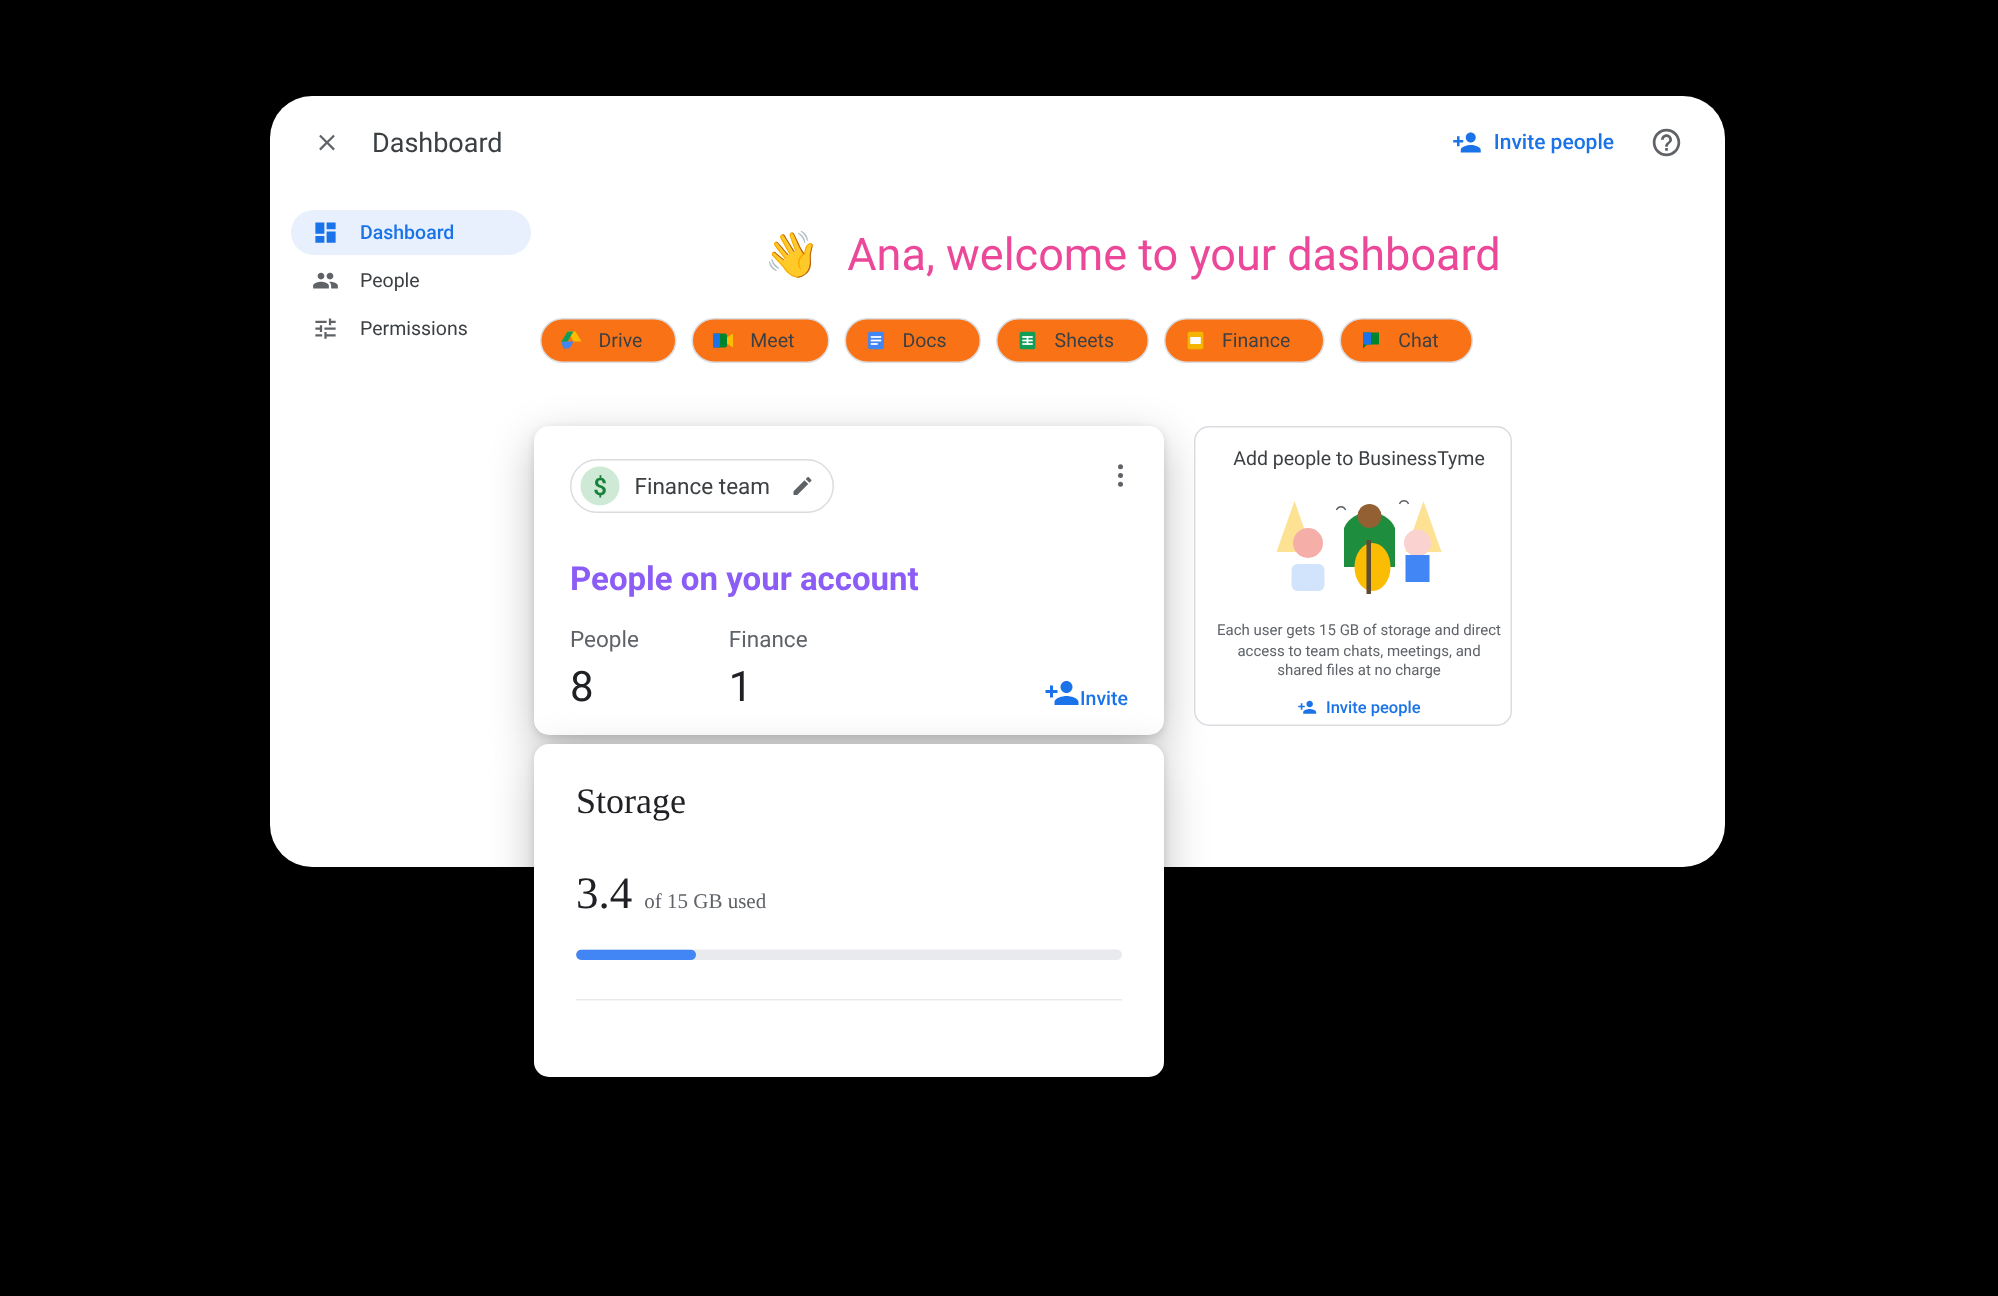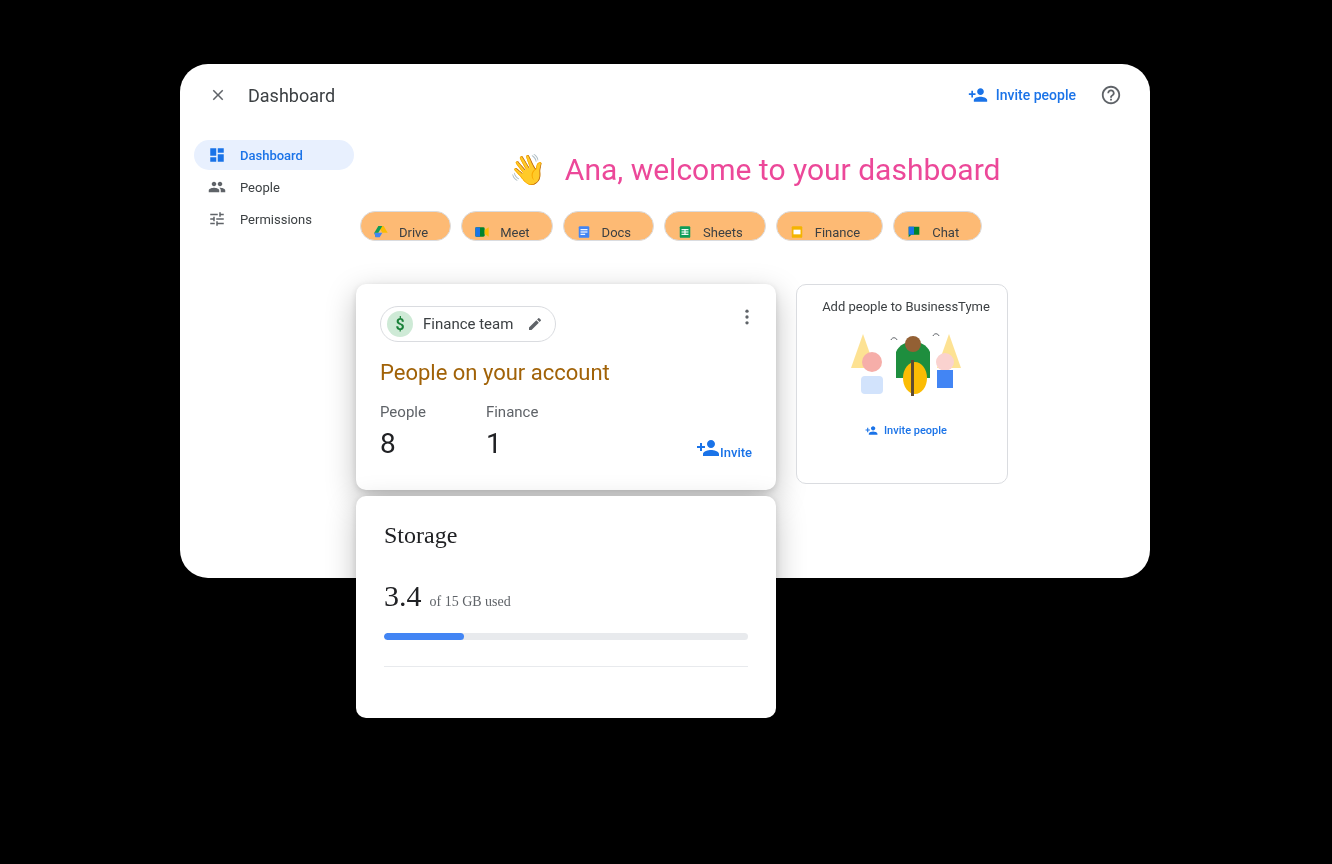--- a/index.html
+++ b/index.html
@@ -112,30 +112,30 @@
     letter-spacing: 0px;
   }
   .chips {
     display: flex;
     gap: 10px;
     justify-content: flex-start;
     padding-left: 0px;
   }
   .chip {
     display: flex;
-    align-items: flex-end;
+    align-items: center;
     gap: 10px;
     height: 30px;
     padding: 0 22px 0 12px;
     border: 1px solid #dadce0;
     border-radius: 16px;
     font-size: 13px;
     color: #3c4043;
     cursor: pointer;
-    background: #fdba74;
+    background: #f97316;
   }
   .chip .ci { width:16px; height:16px; display:flex; align-items:center; justify-content:center; }
 
   
   .card {
     position: absolute;
     background: #fff;
     border-radius: 10px;
     box-shadow: 0 10px 30px rgba(0,0,0,0.25), 0 2px 6px rgba(0,0,0,0.12);
   }
@@ -169,22 +169,23 @@
     position: absolute;
     right: 18px;
     top: 22px;
     width: 22px; height: 22px;
     color:#5f6368;
     cursor:pointer;
     display:flex;align-items:center;justify-content:center;
   }
   .card-title {
     font-size: 22px;
-    color:#a16207;
-    margin-top: 18px;
+    color:#8b5cf6;
+    margin-top: 32px;
+    font-weight: bold;
   }
   .stats-row {
     display:flex;
     align-items:flex-end;
     margin-top: 18px;
   }
   .stat { margin-right: 60px; }
   .stat-label { font-size: 15px; color:#5f6368; }
   .stat-value { font-size: 28px; color:#202124; margin-top:6px; }
   .invite-btn {
@@ -435,19 +436,20 @@
       <path d="M55 30c6-14 28-14 34 0v26H55z" fill="#1E8E3E"></path>
       <circle cx="72" cy="22" r="8" fill="#936034"></circle>
       <ellipse cx="74" cy="56" rx="12" ry="16" fill="#FBBC04"></ellipse>
       <rect x="70" y="38" width="3" height="36" fill="#5F4B32"></rect>
       <circle cx="104" cy="40" r="9" fill="#FAD2CF"></circle>
       <rect x="96" y="48" width="16" height="18" fill="#4285F4"></rect>
       <path d="M50 18c1-3 5-3 6 0" stroke="#5f6368" stroke-width="1" fill="none"></path>
       <path d="M92 14c1-3 5-3 6 0" stroke="#5f6368" stroke-width="1" fill="none"></path>
     </svg>
   </div>
+  <div class="promo-desc">Each user gets 15 GB of storage and direct access to team chats, meetings, and shared files at no charge</div>
   <div class="promo-link">
     <svg viewBox="0 0 24 24">
         <path d="M15 12c2.21 0 4-1.79 4-4s-1.79-4-4-4-4 1.79-4 4 1.79 4 4 4zm-9-2V7H4v3H1v2h3v3h2v-3h3v-2H6zm9 4c-2.67 0-8 1.34-8 4v2h16v-2c0-2.66-5.33-4-8-4z"></path>
       </svg>
     <span>Invite people</span>
   </div>
 </div>
 
 </body></html>

